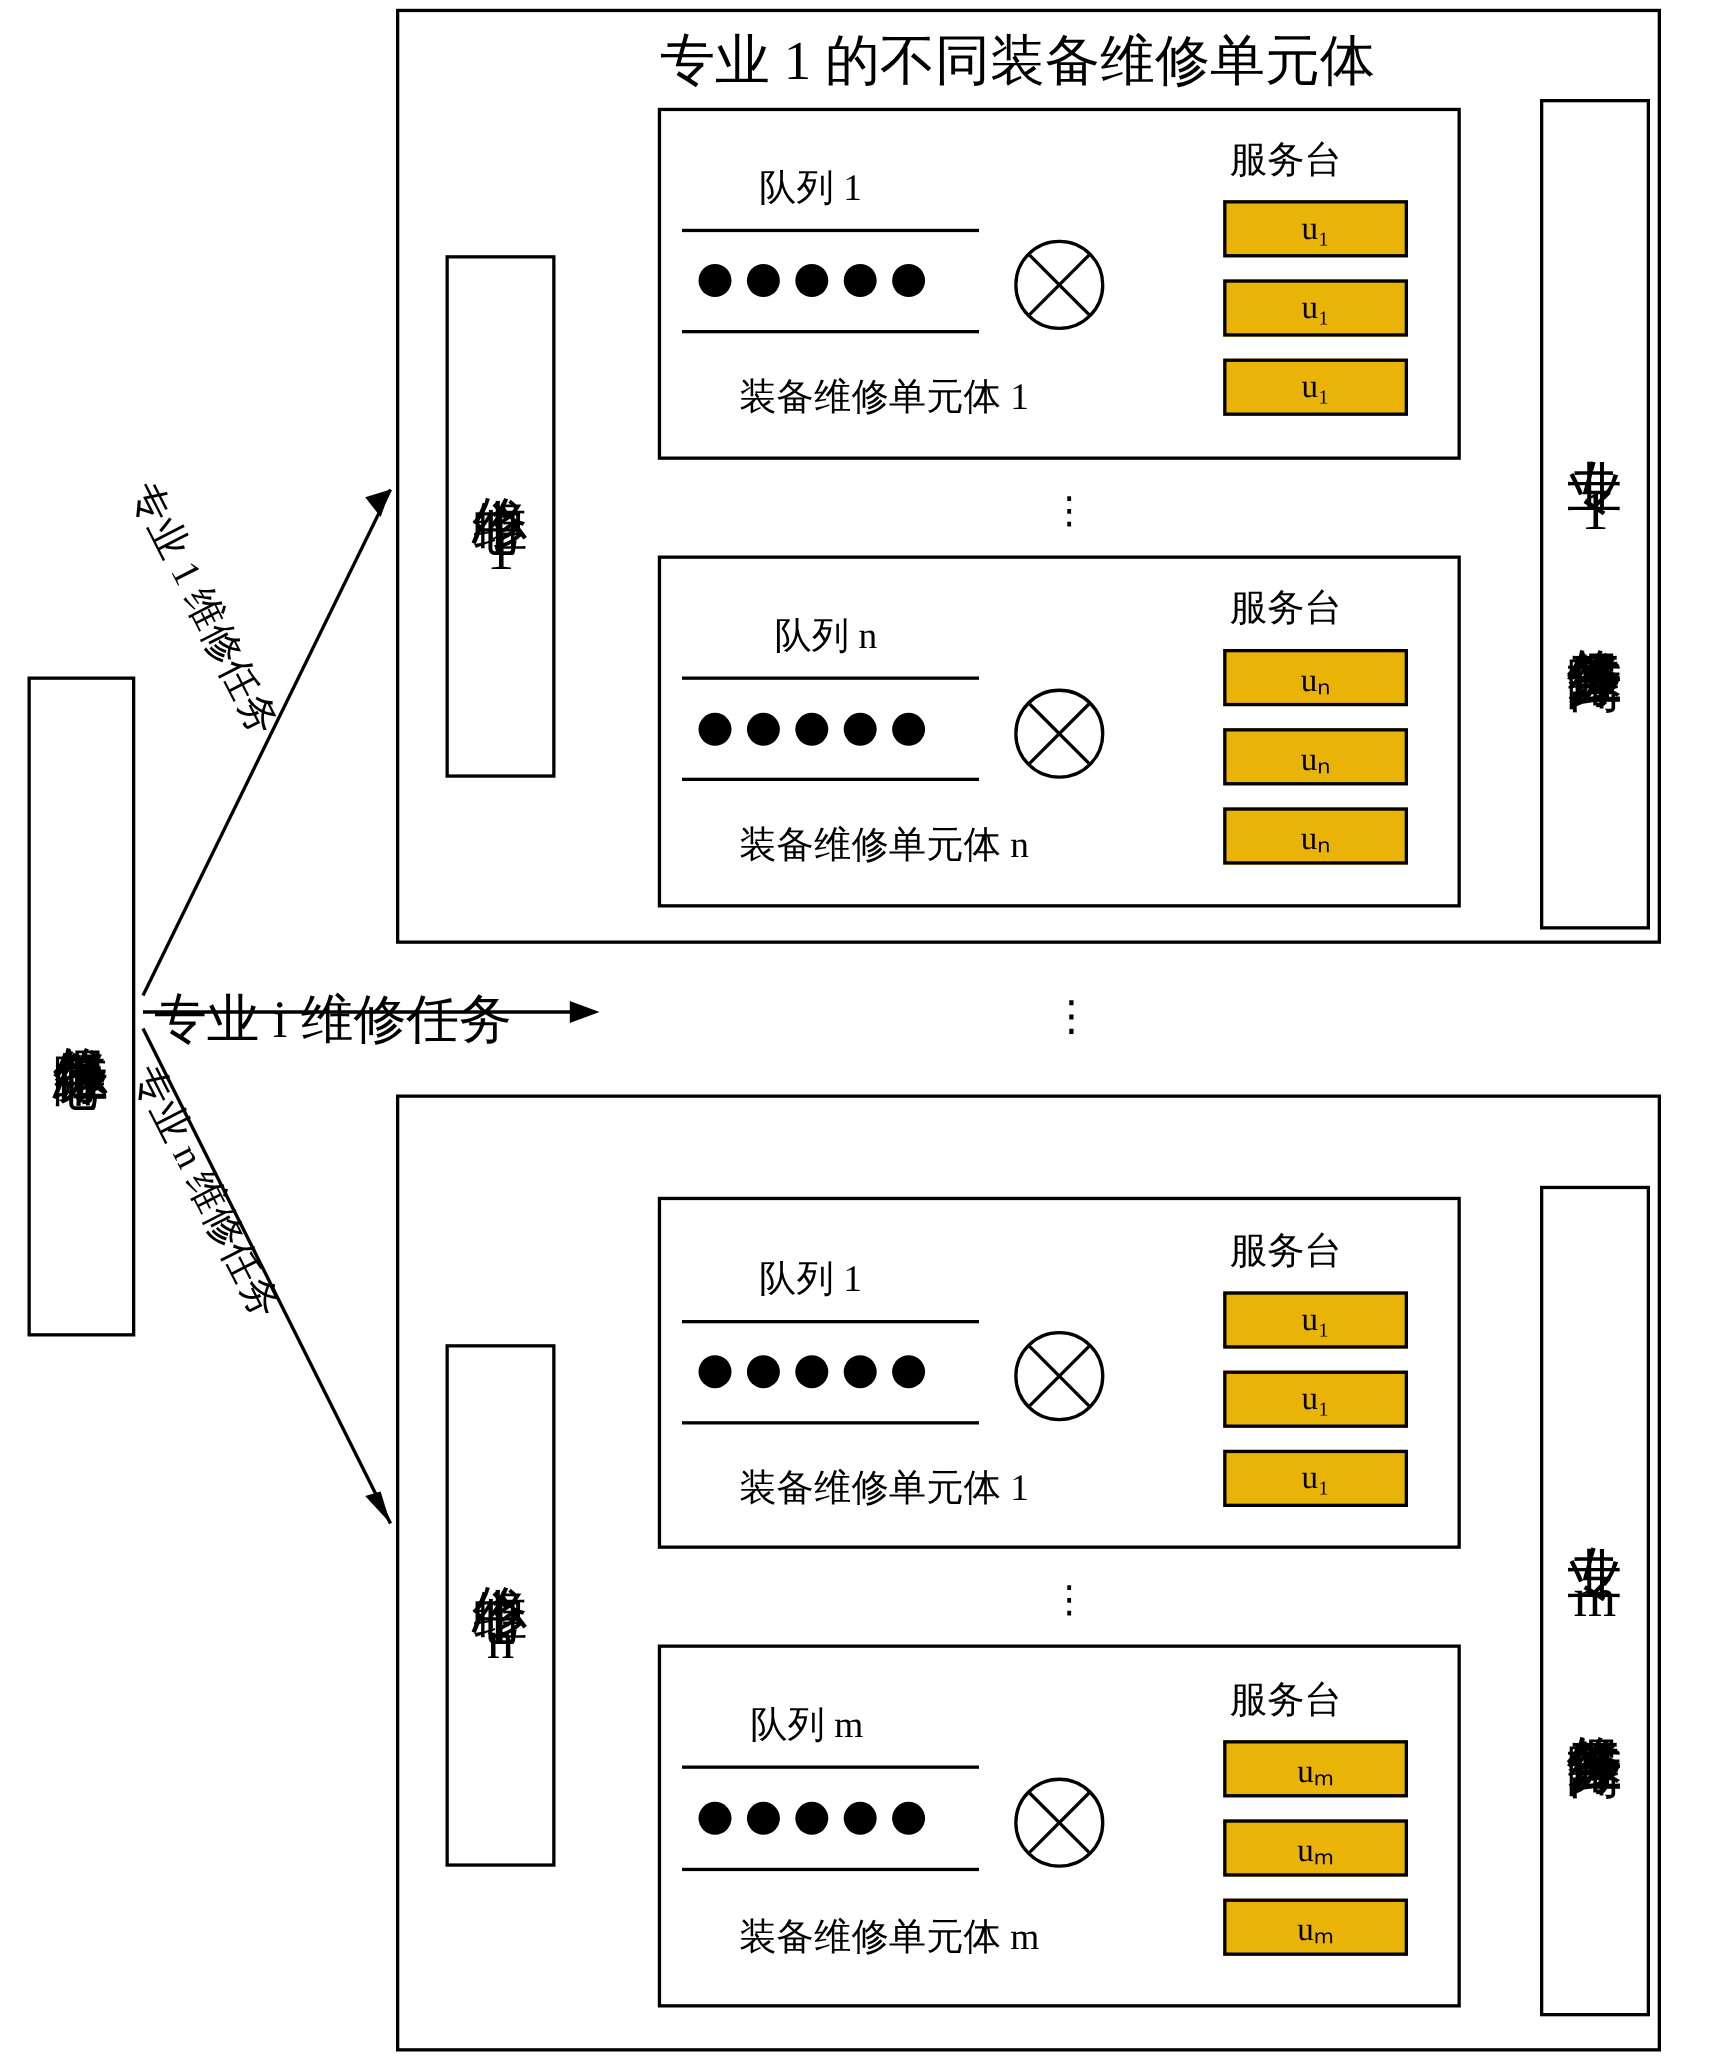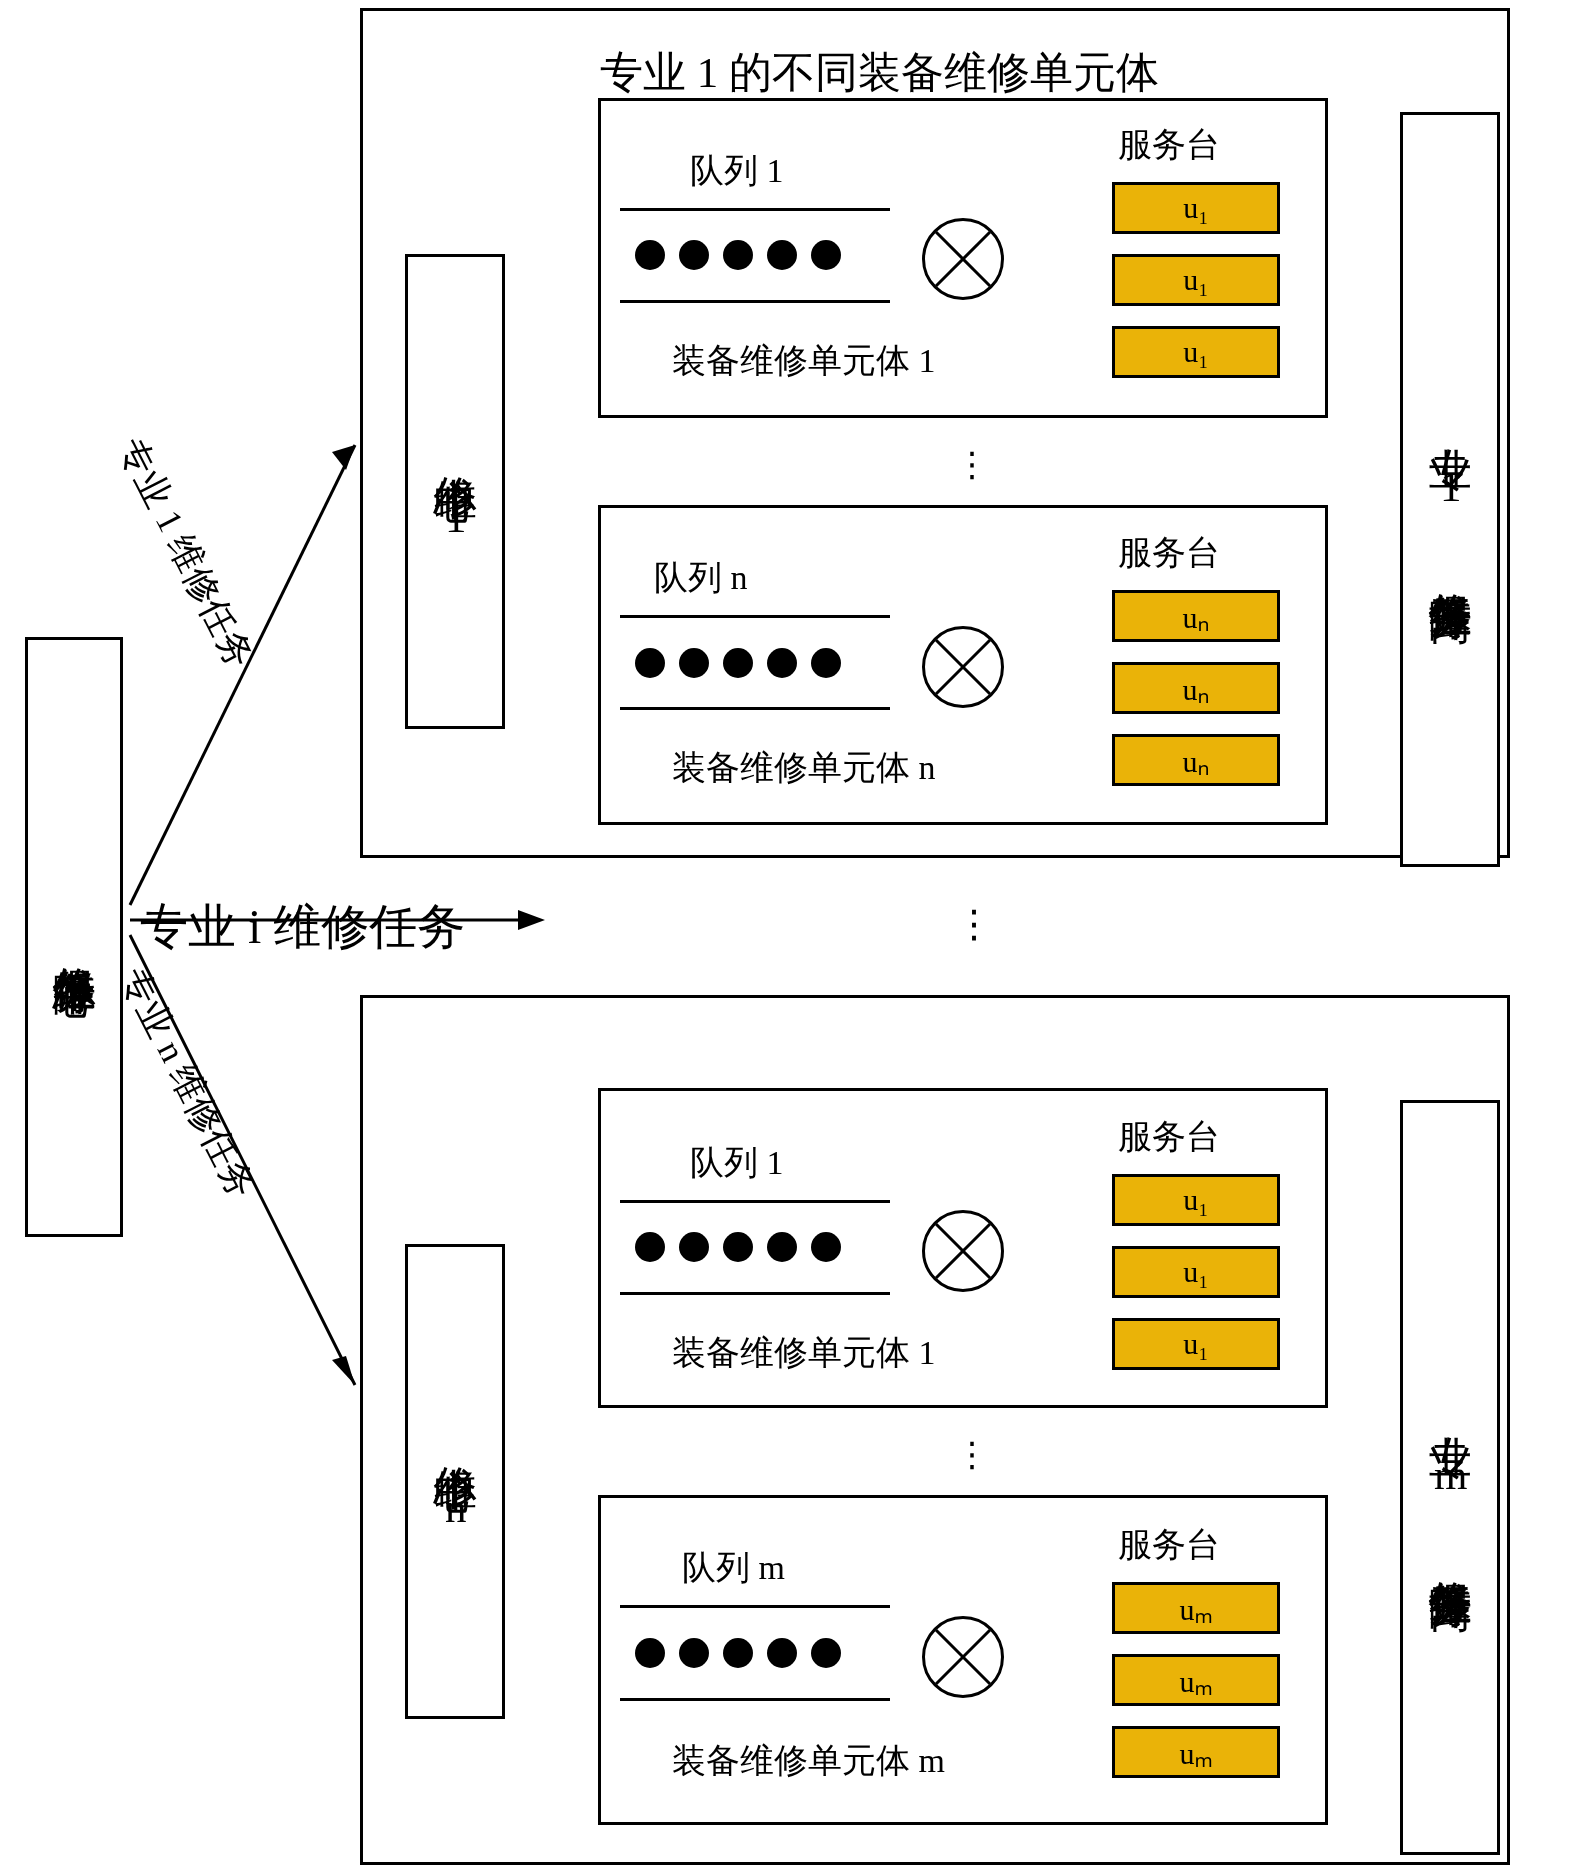--- a/index.html
+++ b/index.html
@@ -22,21 +22,21 @@
     letter-spacing:1px;
   }
   .label{position:absolute;white-space:nowrap;}
   .dots{position:absolute;display:flex;gap:14px;}
   .dot{width:30px;height:30px;border-radius:50%;background:#000;}
   .hline{position:absolute;background:#000;height:3px;}
   .vdots{position:absolute;font-size:34px;line-height:1;letter-spacing:0;}
   .serverbox{position:absolute;border:3px solid #000;background:#eab308;box-sizing:border-box;
              display:flex;align-items:center;justify-content:center;font-size:30px;}
   .circx{position:absolute;border:3px solid #000;border-radius:50%;box-sizing:border-box;}
-  .ttl{font-size:43px;margin-top:22px;}
+  .ttl{font-size:50px;}
   .sub{font-size:34px;}
 </style>
 </head>
 <body>
 
 <div class="layer">
 
   <svg class="lines" viewBox="0 0 1575 1873">
     <g stroke="#000" stroke-width="3" fill="none">
 
@@ -136,21 +136,21 @@
   </div>
   <div class="label sub" style="left:672px;top:338px;">
     <span>装备维修单元体 1</span>
   </div>
 
   <div class="vdots" style="left:955px;top:448px;">
     <span>⋮</span>
   </div>
 
   <div class="box" style="left:598px;top:505px;width:730px;height:320px;"></div>
-  <div class="label sub" style="left:654px;top:555px;">
+  <div class="label sub" style="left:704px;top:555px;">
     <span>队列 n</span>
   </div>
   <div class="hline" style="left:620px;top:615px;width:270px;"></div>
   <div class="dots" style="left:635px;top:648px;">
     <span class="dot"></span>
       <span class="dot"></span>
       <span class="dot"></span>
       <span class="dot"></span>
       <span class="dot"></span>
   </div>

